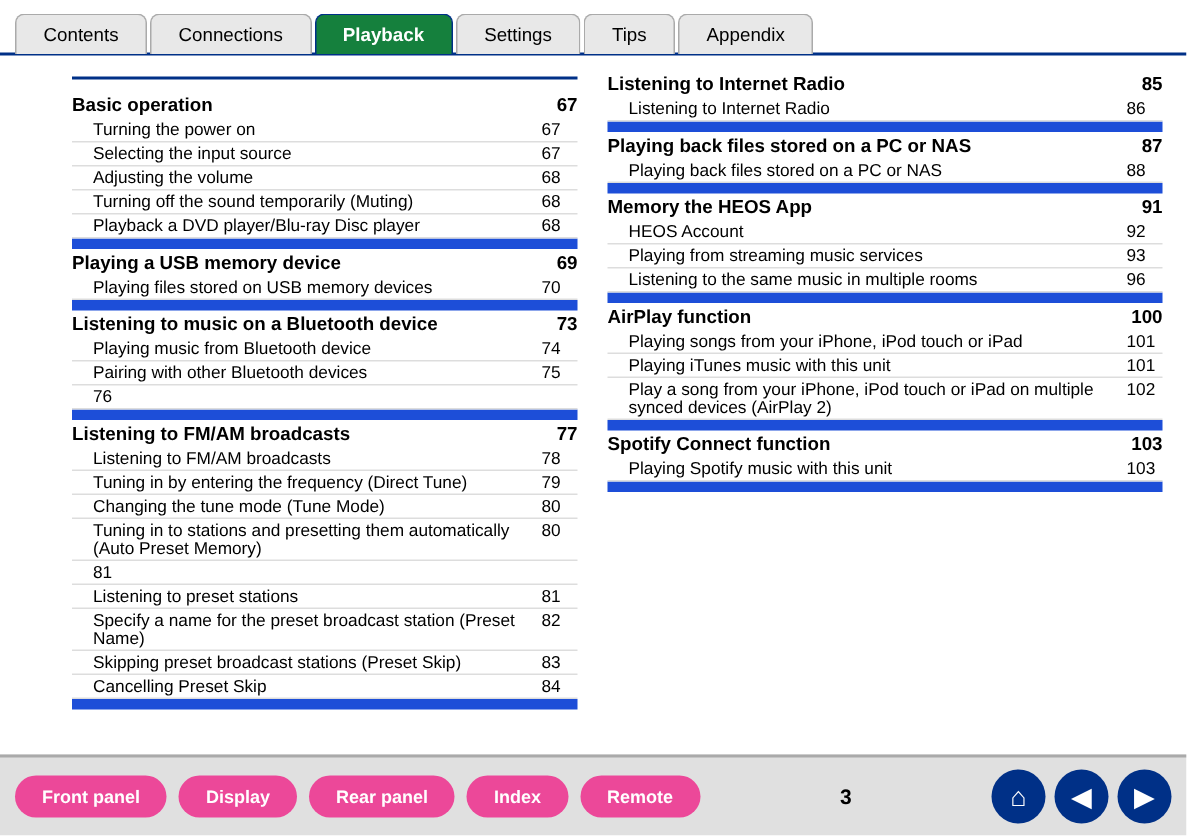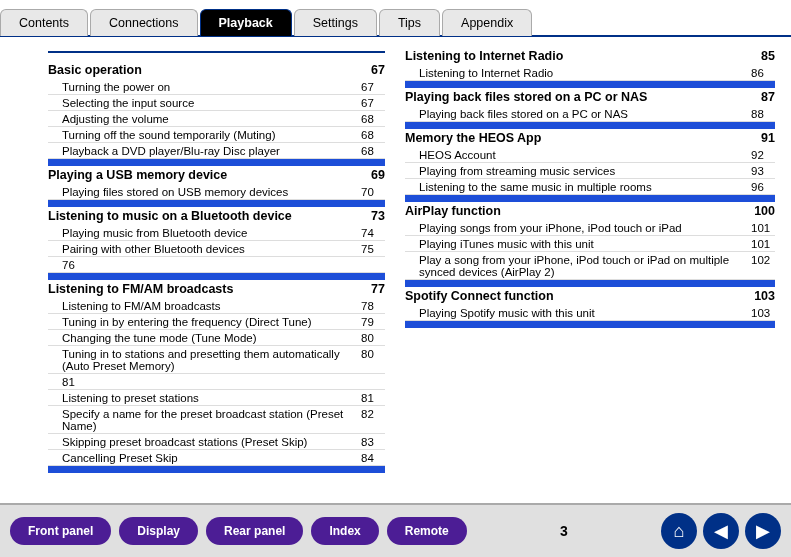--- a/index.html
+++ b/index.html
@@ -13,37 +13,38 @@
       display: flex;
       flex-direction: column;
     }
 
     
     .nav-tabs {
       display: flex;
       align-items: flex-end;
       background: #fff;
       padding-top: 8px;
+      padding-left: 10px;
       border-bottom: 2px solid #003087;
     }
     .nav-tab {
       padding: 6px 18px;
       border: 1.5px solid #aaa;
       border-bottom: none;
       border-radius: 6px 6px 0 0;
       cursor: pointer;
       font-size: 12.5px;
       color: #000;
       background: #e8e8e8;
       margin-right: 2px;
       position: relative;
       bottom: -1px;
     }
     .nav-tab.active {
-      background: #000000;
+      background: #15803d;
       color: #fff;
       border-color: #003087;
       font-weight: bold;
       z-index: 2;
     }
 
     
     .main-content {
       flex: 1;
       display: flex;
@@ -121,21 +122,21 @@
       align-items: center;
       justify-content: space-between;
     }
 
     .bottom-nav-left {
       display: flex;
       gap: 8px;
     }
 
     .bottom-btn {
-      background: #4c1d95;
+      background: #ec4899;
       color: #fff;
       border: none;
       border-radius: 20px;
       padding: 7px 18px;
       font-size: 12px;
       font-weight: bold;
       cursor: pointer;
     }
 
     .bottom-nav-center {

